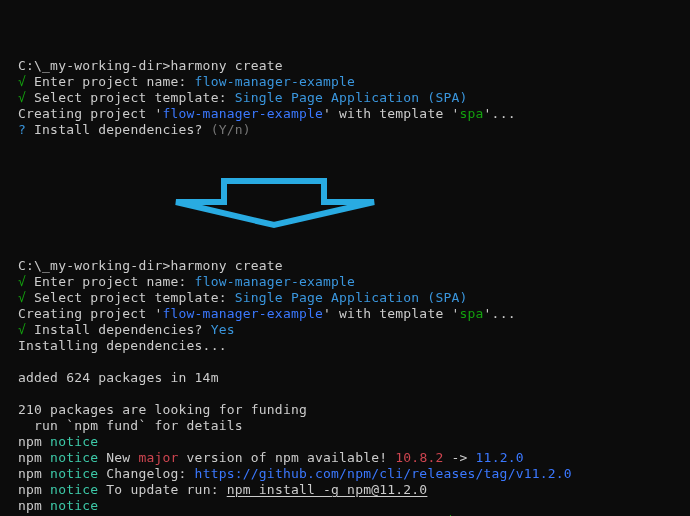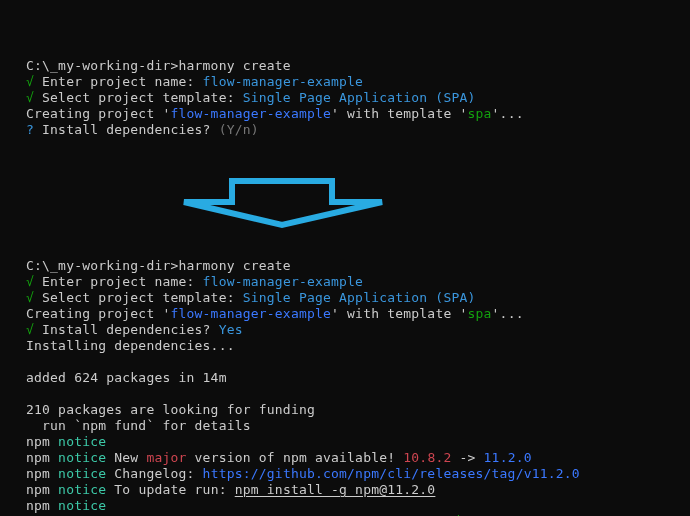--- a/index.html
+++ b/index.html
@@ -4,21 +4,21 @@
 <style>
   html, body { margin: 0; padding: 0; }
   body {
     width: 690px; height: 516px;
     background: #0C0C0C;
     overflow: hidden;
   }
   .terminal {
     box-sizing: border-box;
     width: 620px; height: 516px;
-    padding: 26px 8px 8px 26px;
+    padding: 26px 8px 8px 18px;
     font-family: "DejaVu Sans Mono", "Liberation Mono", monospace;
     font-size: 13px;
     line-height: 16px;
     letter-spacing: 0.2px;
     white-space: pre;
     color: #CCCCCC;
   }
   .line { height: 16px; }
   .seg.u { text-decoration: underline; text-underline-offset: 2px; }
   .arrow-row {

